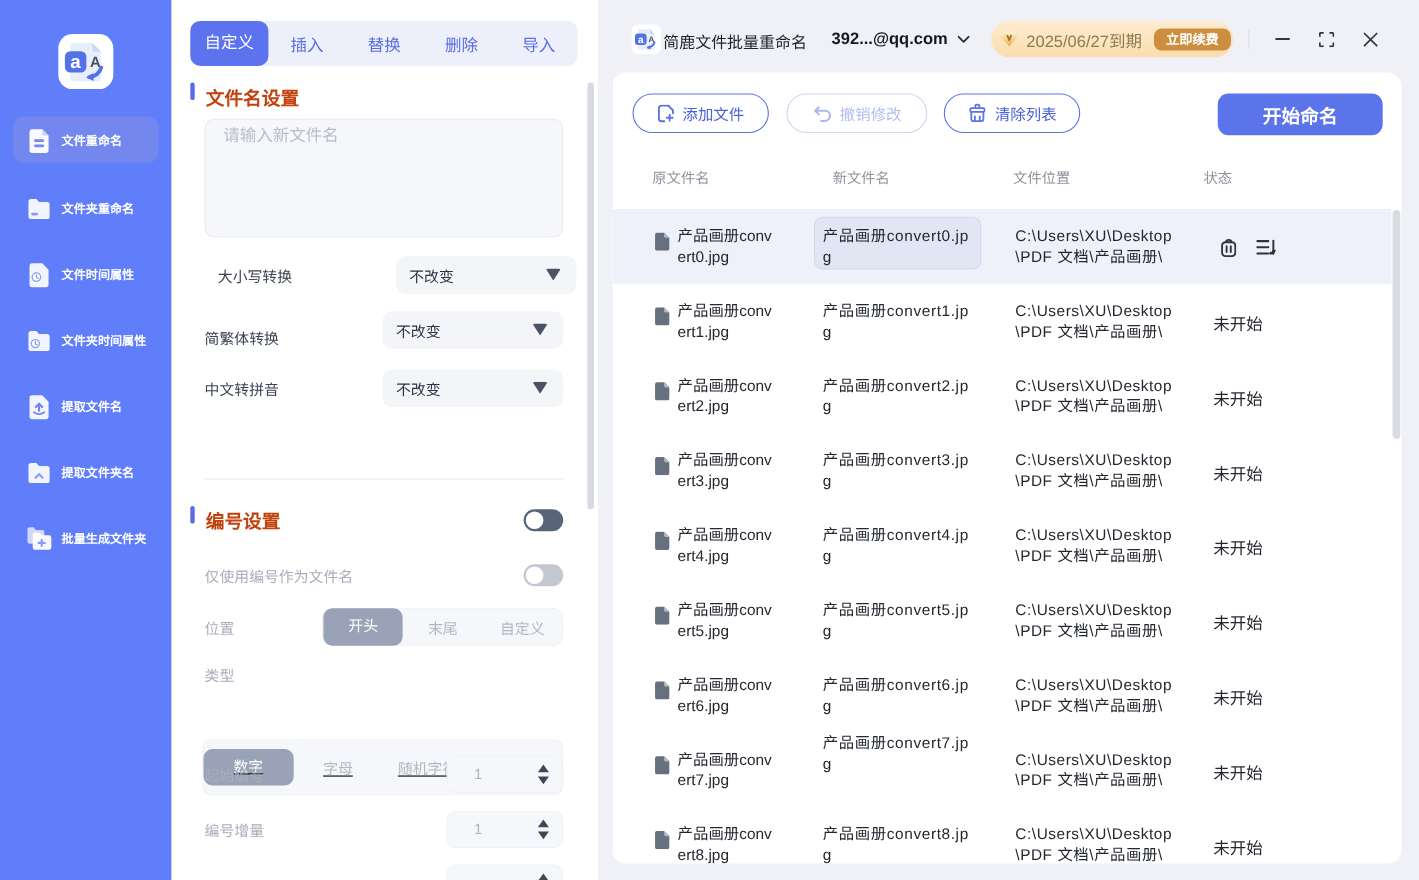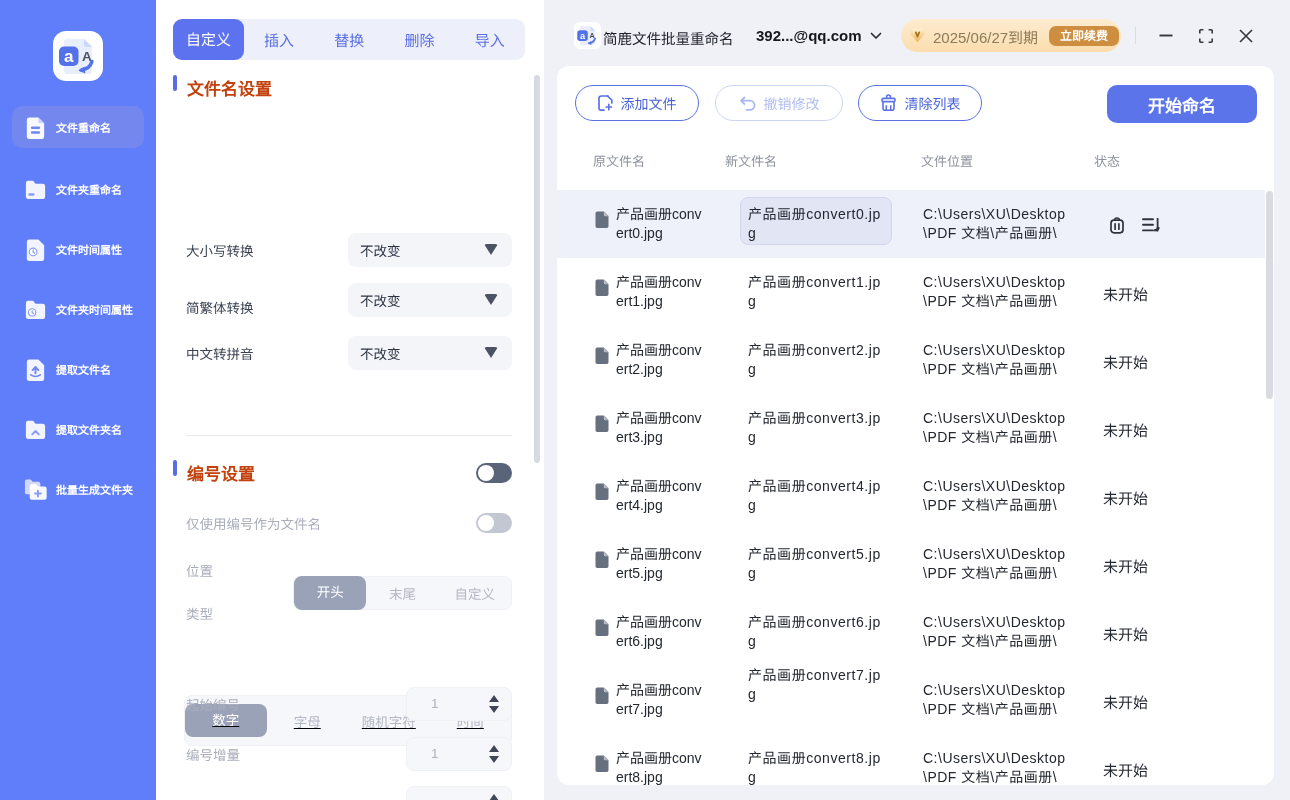--- a/index.html
+++ b/index.html
@@ -28,21 +28,21 @@
 .sel i{position:absolute;right:14px;top:11px;width:0;height:0;border-left:7.5px solid transparent;border-right:7.5px solid transparent;border-top:11px solid #4a5264;border-radius:3px;}
 .tgl{width:36px;height:20px;border-radius:10px;position:relative;}
 .tgl .k{position:absolute;top:2px;width:16px;height:16px;border-radius:50%;background:#fff;}
 .tgl.on{background:#5d78f0;}
 .tgl.on .k{right:2px;}
 .tgl.off{background:#5a6478;}
 .tgl.off .k{left:2px;}
 .tgl.dis{background:#c3c7d2;}
 .tgl.dis .k{left:2px;}
 .glab{font-size:13.5px;color:#a9aeba;}
-.seg{display:flex;background:#f6f7fa;border:1px solid #f0f1f5;border-radius:8px;align-items:center;margin-top:23px;}
+.seg{display:flex;background:#f6f7fa;border:1px solid #f0f1f5;border-radius:8px;align-items:center;}
 .seg .opt{flex:1;text-align:center;font-size:13.5px;color:#b3b8c4;}
 .seg .opt.sel2{background:#99a2b6;color:#fff;border-radius:8px;}
 .num{width:106px;height:34px;background:#f6f7fa;border:1px solid #f0f1f5;border-radius:8px;position:relative;font-size:13.5px;color:#aeb3bf;}
 .num span{position:absolute;left:24px;top:8px;}
 .num .up{position:absolute;right:12px;top:7px;width:0;height:0;border-left:5px solid transparent;border-right:5px solid transparent;border-bottom:7px solid #3f4656;}
 .num .dn{position:absolute;right:12px;bottom:7px;width:0;height:0;border-left:5px solid transparent;border-right:5px solid transparent;border-top:7px solid #3f4656;}
 #psb{left:378px;top:75px;width:6px;height:388px;border-radius:3px;background:#d7dae3;}
 
 #right{left:544px;top:0;width:746px;height:800px;background:#eff1f7;}
 #card{left:13px;top:66px;width:717px;height:719px;background:#fff;border-radius:12px;overflow:hidden;}
@@ -122,21 +122,22 @@
   批量生成文件夹</div>
 <div id="panel" class="abs">
   <div id="tabs" class="abs">
       <div class="tab on">自定义</div>
       <div class="tab">插入</div>
       <div class="tab">替换</div>
       <div class="tab">删除</div>
       <div class="tab">导入</div>
     </div>
   <div class="h2 abs" style="left:17px;top:75px;"><div class="bar"></div>文件名设置</div>
-  <div class="frow abs" style="top:233px;height:34px;">
+  <div id="ta" class="abs">请输入新文件名</div>
+  <div class="frow abs" style="top:233px;height:34px;margin-left:12px;">
       <div class="flab">大小写转换</div>
       <div class="sel">
         <span>不改变</span>
         <i></i>
       </div>
     </div>
   <div class="frow abs" style="top:283px;height:34px;align-items:flex-end;">
       <div class="flab">简繁体转换</div>
       <div class="sel">
         <span>不改变</span>
@@ -256,21 +257,21 @@
         </svg>撤销修改</div>
     <div class="btn abs" style="left:301px;top:19px;width:124px;border:1.5px solid #5b72e0;color:#4a63d8;">
       <svg width="17" height="18" viewBox="0 0 17 18" style="margin-right:8px;">
           <path d="M6.6 4 V2.9 a1.9 1.9 0 0 1 3.8 0 V4" stroke="#5b72e8" stroke-width="1.6" fill="none"></path>
           <rect x="2" y="4.4" width="13" height="3.2" rx="1.2" stroke="#5b72e8" stroke-width="1.6" fill="none"></rect>
           <path d="M3 7.8 v6.4 a2 2 0 0 0 2 2 h7 a2 2 0 0 0 2 -2 V7.8" stroke="#5b72e8" stroke-width="1.6" fill="none"></path>
           <path d="M6.3 11.2 v4.8 M10.7 11.2 v4.8" stroke="#5b72e8" stroke-width="1.6"></path>
         </svg>清除列表</div>
     <div id="go" class="abs">开始命名</div>
     <div class="th" style="left:36px;">原文件名</div>
-    <div class="th" style="left:168px;text-align:center;">新文件名</div>
+    <div class="th" style="left:200px;text-align:center;">新文件名</div>
     <div class="th" style="left:364px;">文件位置</div>
     <div class="th" style="left:537px;font-family:Liberation Mono, monospace;">状态</div>
     <div class="row hl" style="top:124px;">
       <svg class="fic" width="14" height="17" viewBox="0 0 14 17">
           <path d="M2.3 0.5 h6.2 a1 1 0 0 1 .7 .3 l4 4 a1 1 0 0 1 .3 .7 v9.7 a1.8 1.8 0 0 1 -1.8 1.8 h-9.4 a1.8 1.8 0 0 1 -1.8 -1.8 v-12.9 a1.8 1.8 0 0 1 1.8 -1.8 z" fill="#67707f"></path>
           <path d="M8.8 0.6 l4.6 4.6 h-3.1 a1.5 1.5 0 0 1 -1.5 -1.5 z" fill="#b8bdc6"></path>
         </svg>
       <div class="cell" style="left:59px;top:15px;">产品画册conv<br>ert0.jpg</div>
       <div class="abs" style="left:183px;top:7px;width:152px;height:48px;background:#e2e5f4;border:1px solid #d3d7ec;border-radius:8px;"></div>
       <div class="cell" style="left:191px;top:15px;letter-spacing:.55px;">产品画册convert0.jp<br>g</div>

